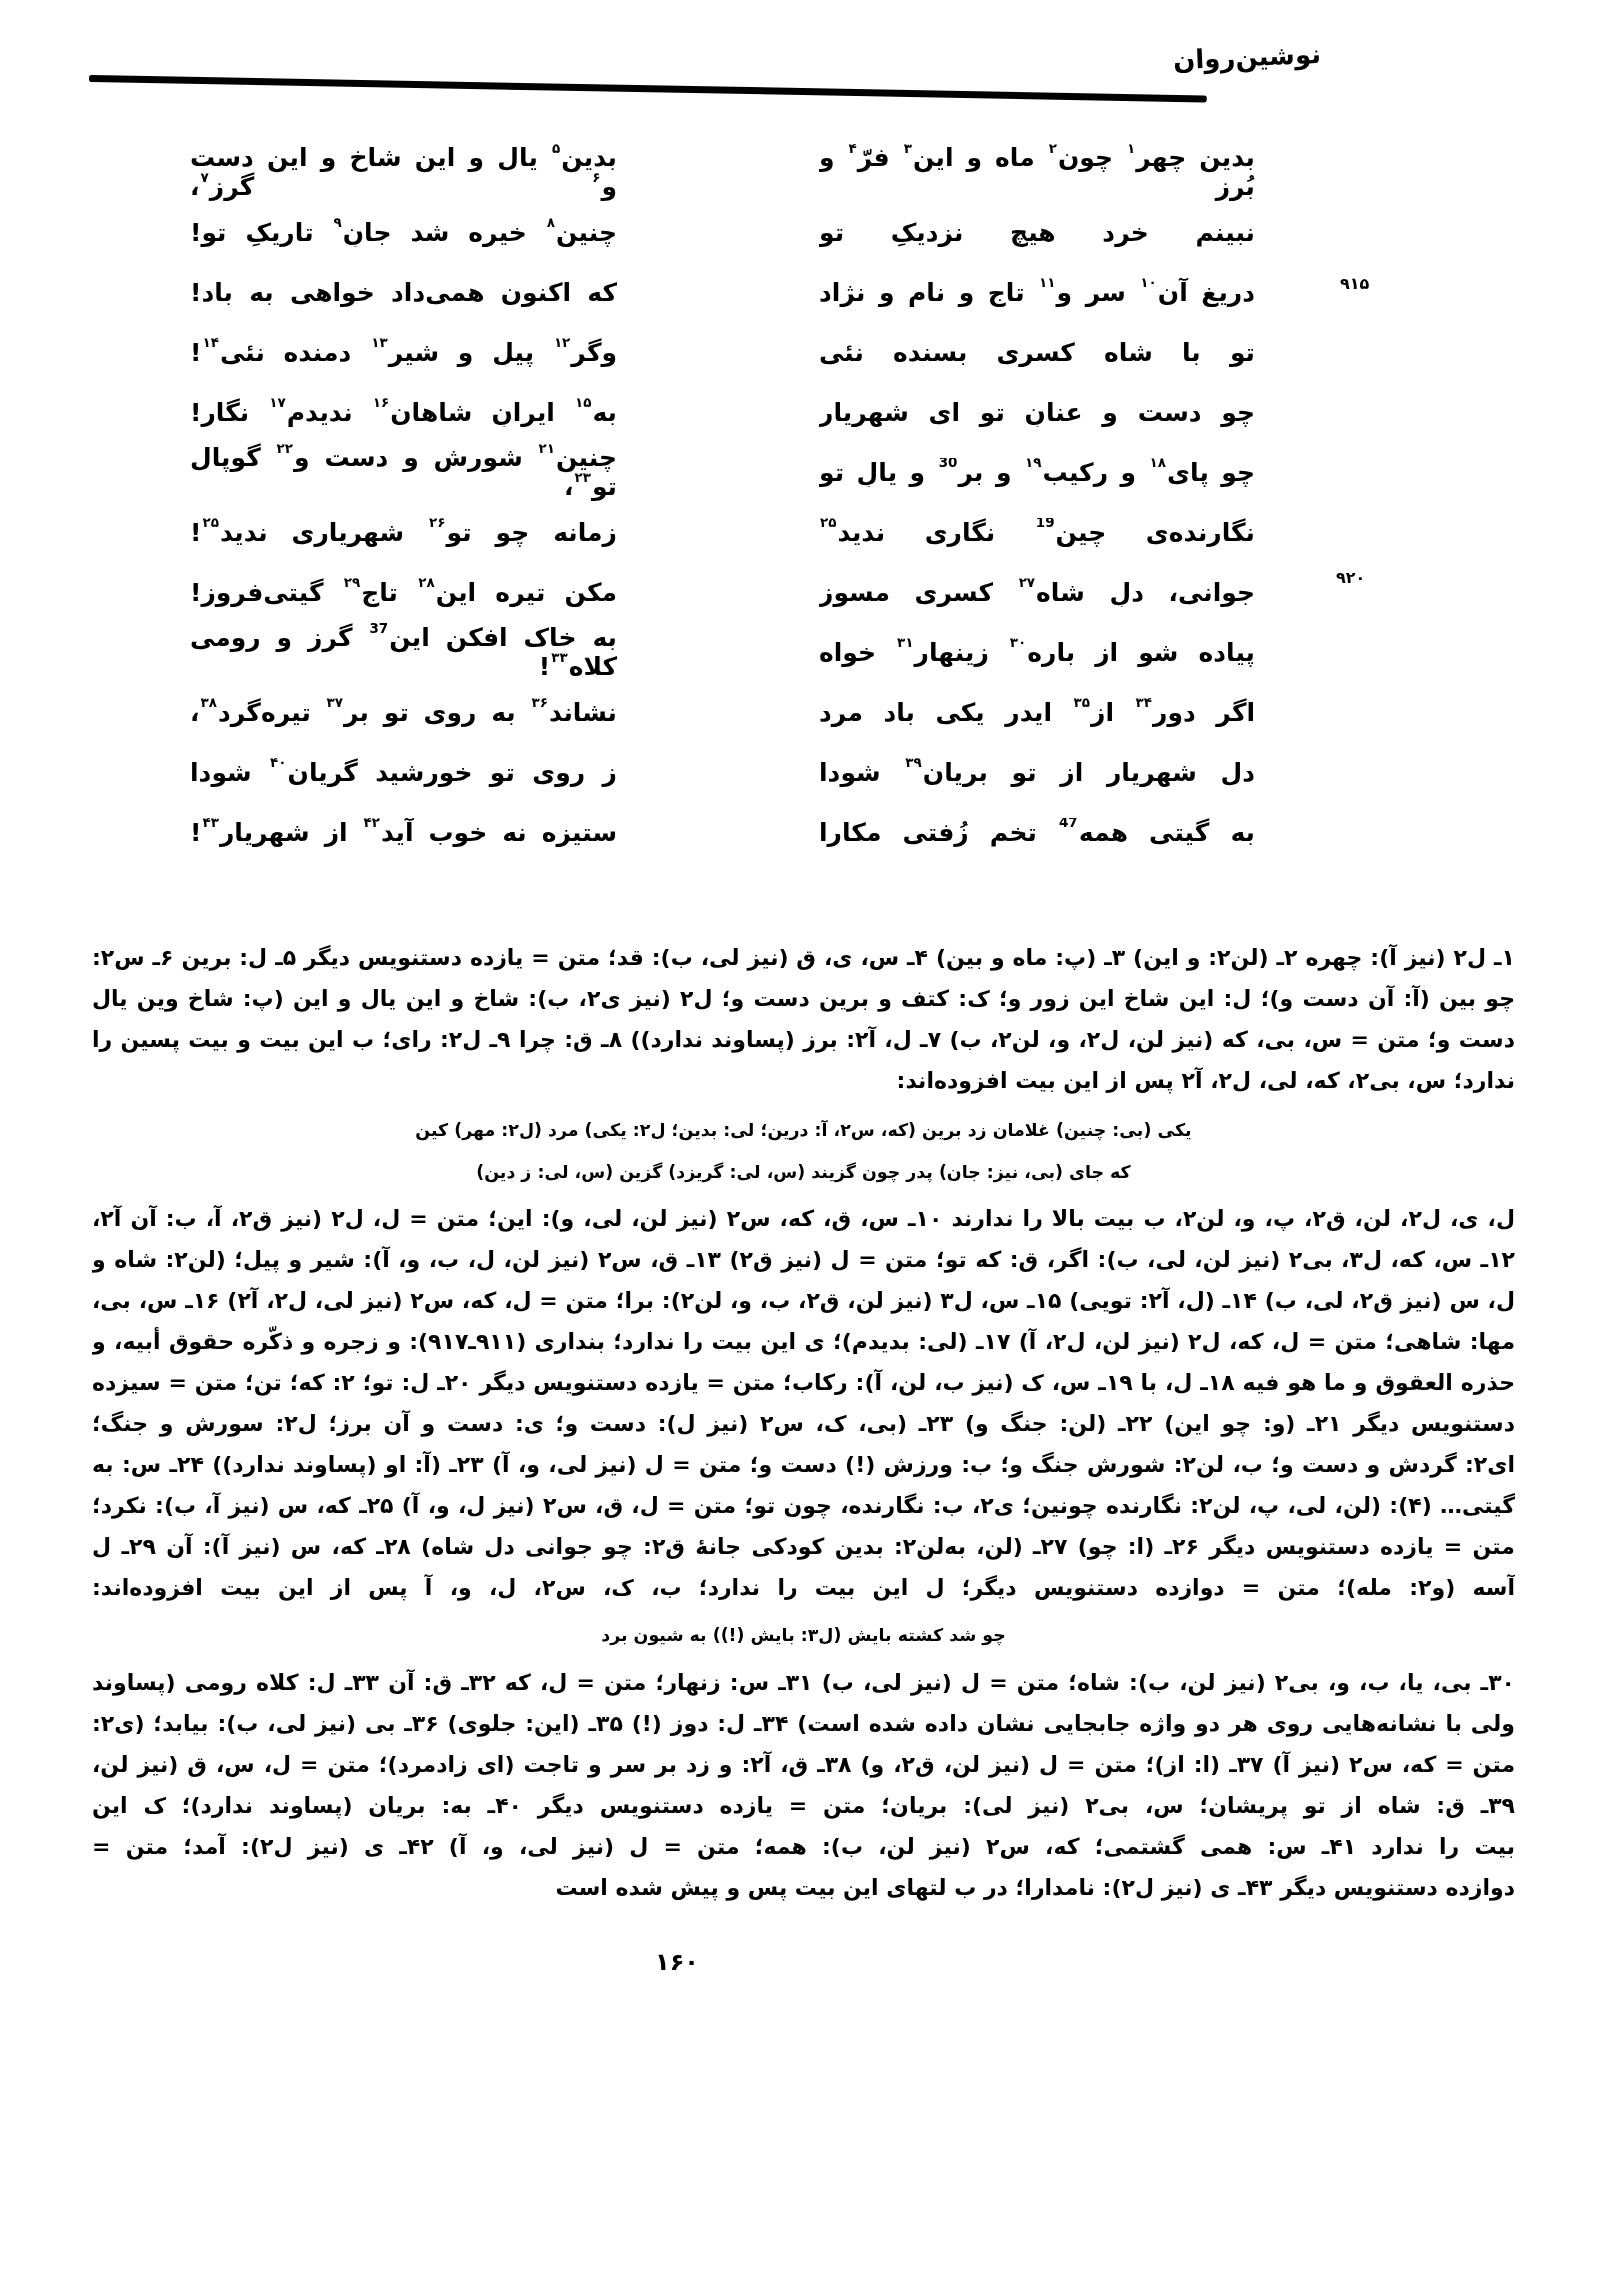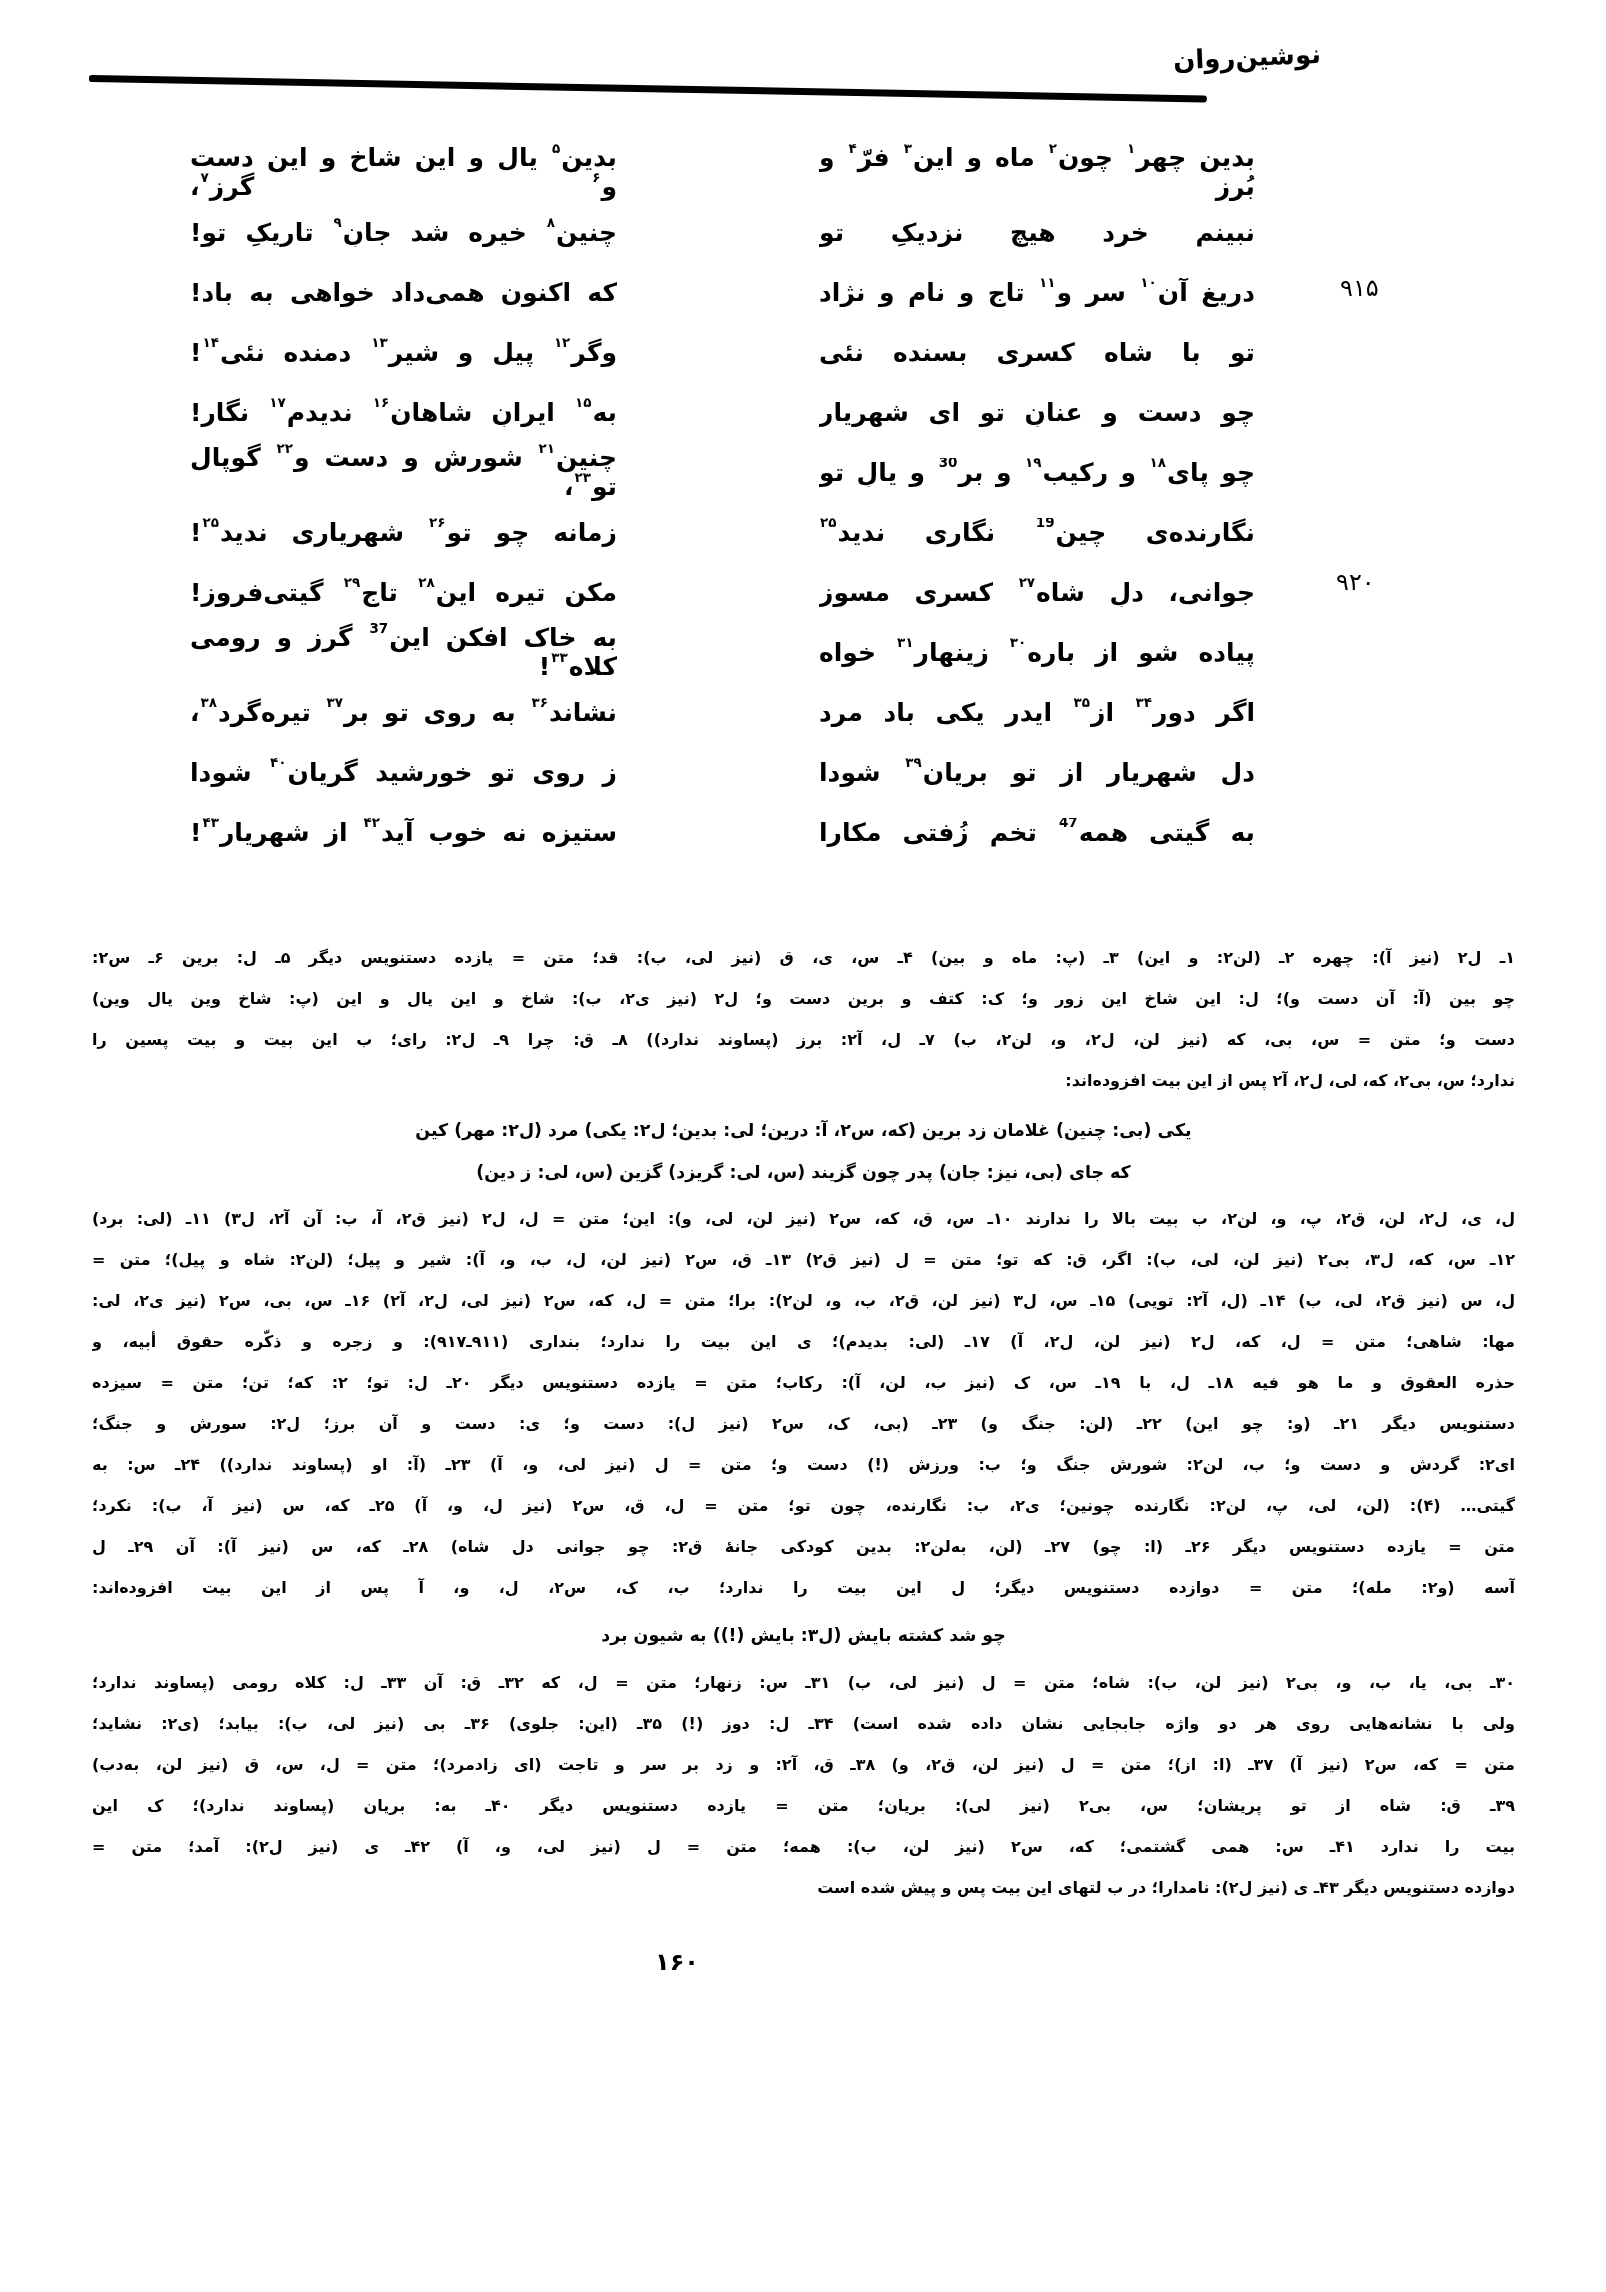--- a/index.html
+++ b/index.html
@@ -26,28 +26,28 @@
   .poem{position:absolute;left:159px;top:142px;width:1096px;direction:rtl}
   .couplet{display:flex;justify-content:space-between;height:60px;align-items:center}
   .hemi{
     font-size:25px;font-weight:bold;line-height:29px;
     text-align:justify;text-align-last:justify;overflow:hidden;white-space:normal;margin-left:31px;
   }
   .hemi.first{width:436px}
   .hemi.second{width:427px}
   sup{font-size:13.5px;font-weight:bold;line-height:0;position:relative;top:-3.9px;margin:0 1px}
 
-  .verse-marker{position:absolute;font-size:24px;font-weight:normal}
+  .verse-marker{position:absolute;font-size:16px;font-weight:bold}
   .verse-marker.m915{left:1340px;top:274px}
   .verse-marker.m920{left:1336px;top:568px}
 
   
   .footnotes{position:absolute;left:92px;top:937px;width:1423px;direction:rtl}
   .fn-line{
-    font-size:16px;font-weight:bold;line-height:41px;height:41px;
+    font-size:22px;font-weight:bold;line-height:41px;height:41px;
     text-align:justify;text-align-last:justify;overflow:hidden;
   }
   .fn-line.short{text-align-last:right}
   .fn-verse{
     font-size:17.4px;font-weight:bold;line-height:42px;height:42px;
     text-align:center;overflow:hidden;
   }
   .fn-verse.pair{display:flex;justify-content:center;gap:135px}
   .gap-sm{height:7.7px}
   .gap-md{height:5.8px}

